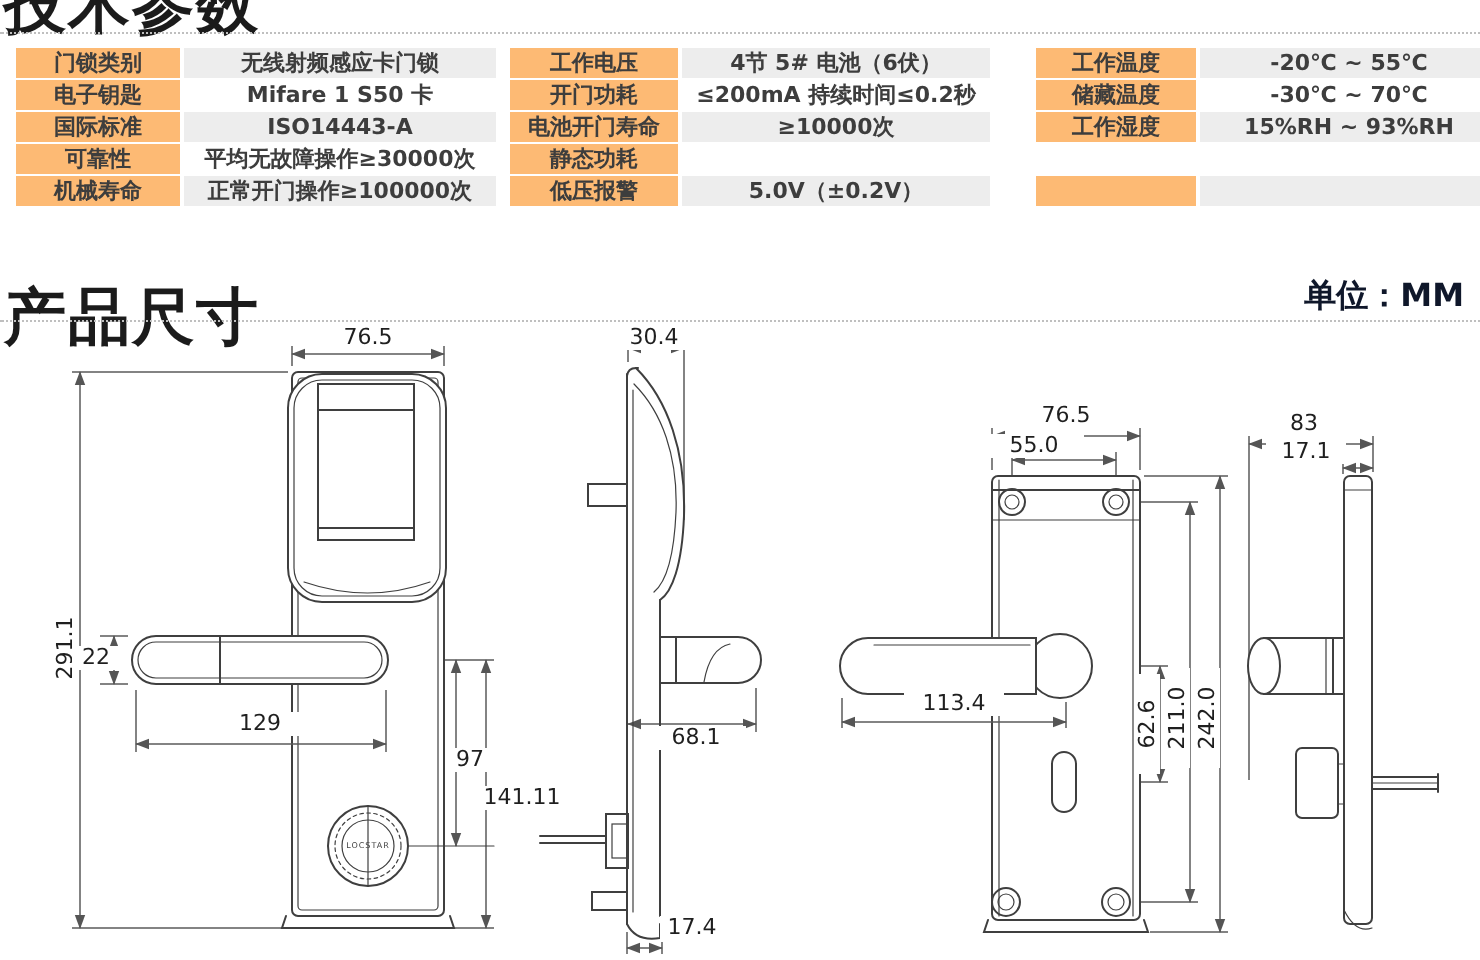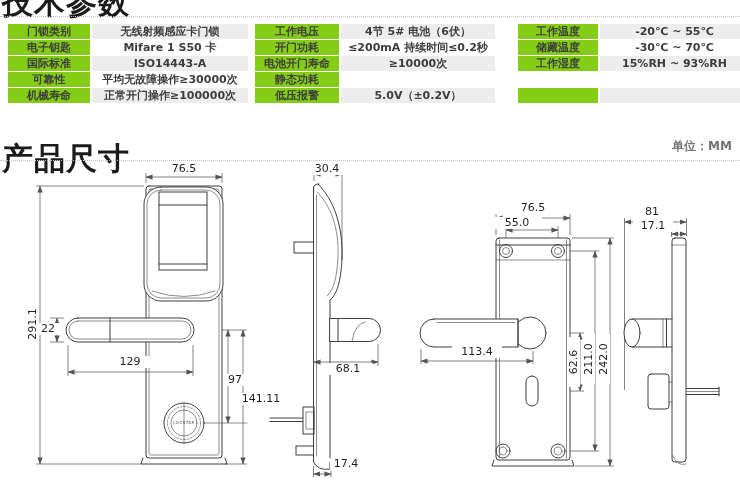--- a/index.html
+++ b/index.html
@@ -3,30 +3,30 @@
 <meta charset="utf-8">
 <style>
   html,body{margin:0;padding:0;}
   body{width:740px;height:480px;overflow:hidden;background:#fff;position:relative;
        font-family:"DejaVu Sans","Liberation Sans",sans-serif;}
   .page{position:absolute;inset:0;width:740px;height:480px;overflow:hidden;}
 
   
   .h-tech{position:absolute;left:2px;top:-18px;font-size:31px;font-weight:bold;color:#1b1b1b;letter-spacing:1px;white-space:nowrap;}
   .h-dim{position:absolute;left:2px;top:138px;font-size:31px;font-weight:bold;color:#1b1b1b;letter-spacing:1px;white-space:nowrap;}
-  .unit-note{position:absolute;right:8px;top:138px;font-size:12px;font-weight:bold;color:#737373;}
+  .unit-note{position:absolute;right:8px;top:138px;font-size:16px;font-weight:bold;color:#0f172a;}
   .dotline{position:absolute;left:0;width:740px;border-top:1px dotted #bfbfbf;height:0;}
   .dot1{top:16px;} .dot2{top:160px;}
 
   
   .spec-table{position:absolute;top:24px;display:flex;flex-direction:column;gap:1px;}
   .spec-row{display:flex;gap:2px;height:15px;}
   .cell{font-size:11px;font-weight:bold;color:#3d3d3d;line-height:15px;text-align:center;
         white-space:nowrap;overflow:hidden;}
-  .cell.label{background:#84cc16;}
+  .cell.label{background:#fdba74;}
   .spec-row:nth-child(odd) .value{background:#ededed;}
   .t1{left:8px;}   .t1 .label{width:82px;} .t1 .value{width:156px;}
   .t2{left:255px;} .t2 .label{width:84px;text-align:center;} .t2 .value{width:154px;}
   .t3{left:518px;} .t3 .label{width:80px;} .t3 .value{width:149px;}
   .t3 .spec-row:nth-child(4) .label{background:transparent;}
 
   
   .draw-svg{position:absolute;left:0;top:160px;width:740px;height:320px;}
   .art{stroke:#3f3f3f;stroke-width:1;fill:none;stroke-linecap:round;}
   .dim line{stroke:#5a5a5a;stroke-width:0.75;fill:none;}
@@ -284,16 +284,16 @@
   <div class="dim-label" style="left:323px;top:363px;width:50px;">68.1</div>
   <div class="dim-label" style="left:330px;top:458px;width:32px;">17.4</div>
 
   <div class="dim-label" style="left:508px;top:202px;width:50px;">76.5</div>
   <div class="dim-label" style="left:492px;top:217px;width:50px;">55.0</div>
   <div class="dim-label" style="left:452px;top:346px;width:50px;">113.4</div>
   <div class="dim-label rot" style="left:549px;top:356px;width:50px;">62.6</div>
   <div class="dim-label rot" style="left:564px;top:353px;width:50px;">211.0</div>
   <div class="dim-label rot" style="left:579px;top:353px;width:50px;">242.0</div>
 
-  <div class="dim-label" style="left:638px;top:206px;width:28px;">81</div>
+  <div class="dim-label" style="left:638px;top:206px;width:28px;">83</div>
   <div class="dim-label" style="left:633px;top:220px;width:40px;">17.1</div>
 
 </div>
 
 </body></html>

